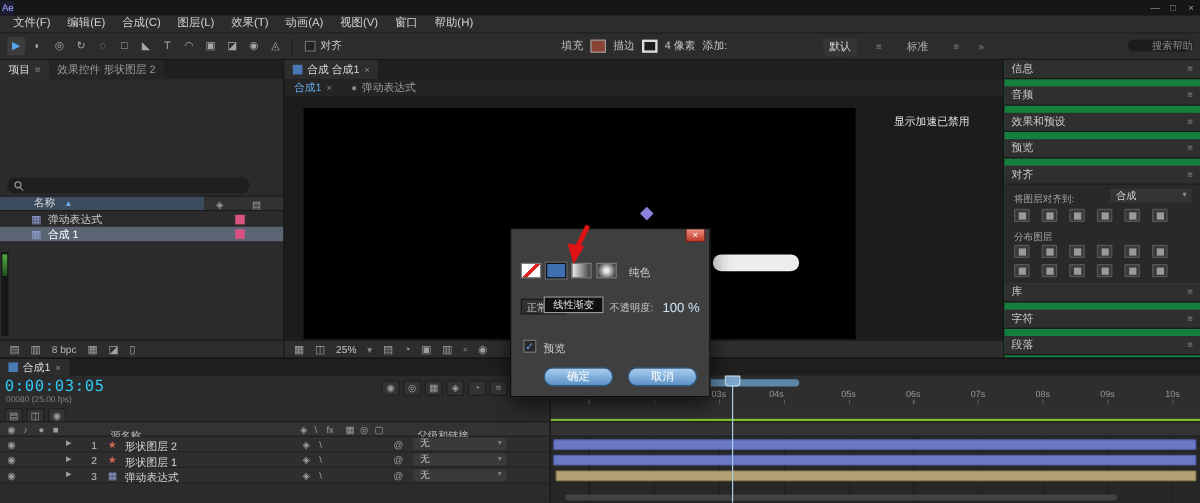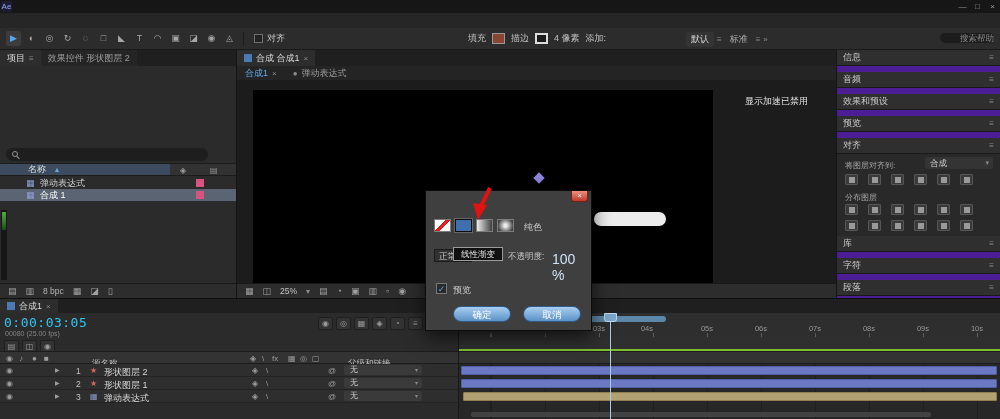--- a/index.html
+++ b/index.html
@@ -18,32 +18,32 @@
 .toolbar{position:absolute;left:0;top:28px;width:100%;height:22px;background:#2c2c2c;border-bottom:1px solid #191919}
 .tools-group{position:absolute;left:6px;top:3px;display:flex;gap:3px;align-items:center}
 .tool{width:15px;height:15px;text-align:center;line-height:15px;font-size:9px;color:#a6a6a6;border-radius:2px}
 .tool.active{color:#58a6f0;background:#3c3c3c}
 .tb-sep{width:1px;height:14px;background:#1d1d1d;margin:0 3px}
 .chk{display:inline-block;width:9px;height:9px;background:#222;border:1px solid #6e6e6e;vertical-align:middle;margin-right:4px}
 .snap-wrap{display:flex;align-items:center;margin-left:4px}
 .fill-group{position:absolute;left:468px;top:4px;display:flex;gap:6px;align-items:center;font-size:9px;color:#c2c2c2}
 .fill-swatch{width:13px;height:11px;background:#8a4436;border:1px solid #999}
 .stroke-swatch{width:13px;height:11px;background:#1c1c1c;border:2px solid #dcdcdc}
-.ws-group{position:absolute;left:686px;top:4px;display:flex;gap:3px;align-items:center}
+.ws-group{position:absolute;left:686px;top:4px;display:flex;gap:16px;align-items:center}
 .ws{font-size:9px;color:#d8d8d8;padding:1px 5px;background:#343434;border-radius:2px}
 .ws.inactive{background:none;color:#aeaeae}
 .pmenu{color:#8a8a8a;font-size:8px}
 .search-group{position:absolute;right:6px;top:4px}
 .search-box{position:relative;width:160px;height:13px;background:#1c1c1c;border-radius:7px;color:#8b8b8b;font-size:8.5px;line-height:13px;padding-left:20px}
 .lens{position:absolute;left:6px;top:3px;width:6px;height:6px;border:1px solid #949494;border-radius:50%}
 .lens:after{content:"";position:absolute;right:-3px;bottom:-2px;width:4px;height:1px;background:#949494;transform:rotate(45deg)}
 
 .lpanel{position:absolute;left:0;top:50px;width:237px;height:248px;background:#2b2b2b;border-right:1px solid #151515}
 .cpanel{position:absolute;left:237px;top:50px;width:600px;height:248px;background:#1c1c1c;border-right:1px solid #151515}
-.rpanel{position:absolute;left:837px;top:50px;width:163px;height:248px;background:#4c1d95}
+.rpanel{position:absolute;left:837px;top:50px;width:163px;height:248px;background:#15803d}
 .tabrow{position:absolute;left:0;top:0;width:100%;height:16px;background:#1f1f1f;display:flex}
 .tab{display:flex;align-items:center;gap:4px;padding:0 7px;background:#2d2d2d;font-size:9px;color:#dadada}
 .tab.dim{background:#252525;color:#9b9b9b}
 .chip{width:8px;height:8px;background:#4a7ab5;flex:none}
 .xicon{color:#8b8b8b;font-size:8px}
 
 .thumb{position:absolute;left:10px;top:22px;width:66px;height:40px;background:#000;border:1px solid #3c3c3c;display:flex;align-items:center;justify-content:center}
 .thumb-text{color:#ef7d1a;font-size:10px;font-weight:bold;letter-spacing:.5px}
 .cinfo{position:absolute;left:84px;top:23px;line-height:12px}
 .cname{color:#e0e0e0;font-size:9.5px}
@@ -124,21 +124,21 @@
 .dclose{position:absolute;right:3px;top:0;width:17px;height:11px;background:linear-gradient(#ef9180,#c0392b);border:1px solid #7c1d12;border-top:none;border-radius:0 0 3px 3px;color:#fff;font-size:8px;line-height:10px;text-align:center}
 .sw{position:absolute;top:28px;width:17px;height:13px;border:1px solid #7d7d7d}
 .sw.none{left:8px;background:linear-gradient(135deg,#fff 42%,#e02020 42%,#e02020 58%,#fff 58%)}
 .sw.solid{left:29px;background:#3f6fae;border-color:#0e0e0e;box-shadow:0 0 0 1px #666}
 .sw.lin{left:50px;background:linear-gradient(90deg,#ececec,#3f3f3f)}
 .sw.rad{left:71px;background:radial-gradient(circle,#ececec 15%,#3f3f3f 85%)}
 .dstyle{position:absolute;left:98px;top:30px;font-size:9px;color:#cdcdcd}
 .dblend{position:absolute;left:8px;top:58px;width:38px;height:13px;background:#313131;border:1px solid #1c1c1c;font-size:8.5px;color:#c9c9c9;line-height:12px;padding-left:4px}
 .dtip{position:absolute;left:27px;top:56px;width:50px;height:14px;background:#101010;border:1px solid #9b9b9b;font-size:8.5px;color:#e3e3e3;line-height:13px;text-align:center;z-index:112}
 .dopl{position:absolute;left:82px;top:60px;font-size:8.5px;color:#c6c6c6}
-.dopv{position:absolute;left:126px;top:60px;font-size:14px;color:#cfe2f4}
+.dopv{position:absolute;left:126px;top:60px;font-size:11px;color:#cfe2f4}
 .dchk{position:absolute;left:10px;top:92px;width:11px;height:11px;background:#2a2a2a;border:1px solid #787878;color:#5fa8ee;font-size:9px;line-height:10px;text-align:center}
 .dprev{position:absolute;left:27px;top:93px;font-size:9px;color:#cdcdcd}
 .dbtn{position:absolute;top:115px;width:58px;height:16px;border-radius:8px;background:linear-gradient(#a9cef0,#5c92c6);border:1px solid #2e5c88;color:#fff;font-size:9.5px;line-height:15px;text-align:center}
 .dbtn.ok{left:27px}
 .dbtn.cancel{left:97px}
 .annot{position:absolute;left:462px;top:186px;z-index:120}
 </style>
 </head>
 <body>
 
@@ -146,20 +146,31 @@
 
   <div class="titlebar">
     <span class="ae-icon">Ae</span>
     <span class="win-controls">
       <span>—</span>
       <span>□</span>
       <span>×</span>
     </span>
   </div>
 
+  <div class="menubar">
+    <span class="menu-item">文件(F)</span>
+    <span class="menu-item" ind="">编辑(E)</span>
+    <span class="menu-item">合成(C)</span>
+    <span class="menu-item">图层(L)</span>
+    <span class="menu-item">效果(T)</span>
+    <span class="menu-item">动画(A)</span>
+    <span class="menu-item">视图(V)</span>
+    <span class="menu-item">窗口</span>
+    <span class="menu-item">帮助(H)</span>
+  </div>
 
   <div class="toolbar">
     <div class="tools-group">
       <span class="tool active">▶</span>
       <span class="tool">◐</span>
       <span class="tool">◎</span>
       <span class="tool">↻</span>
       <span class="tool">◌</span>
       <span class="tool">□</span>
       <span class="tool">◣</span>

